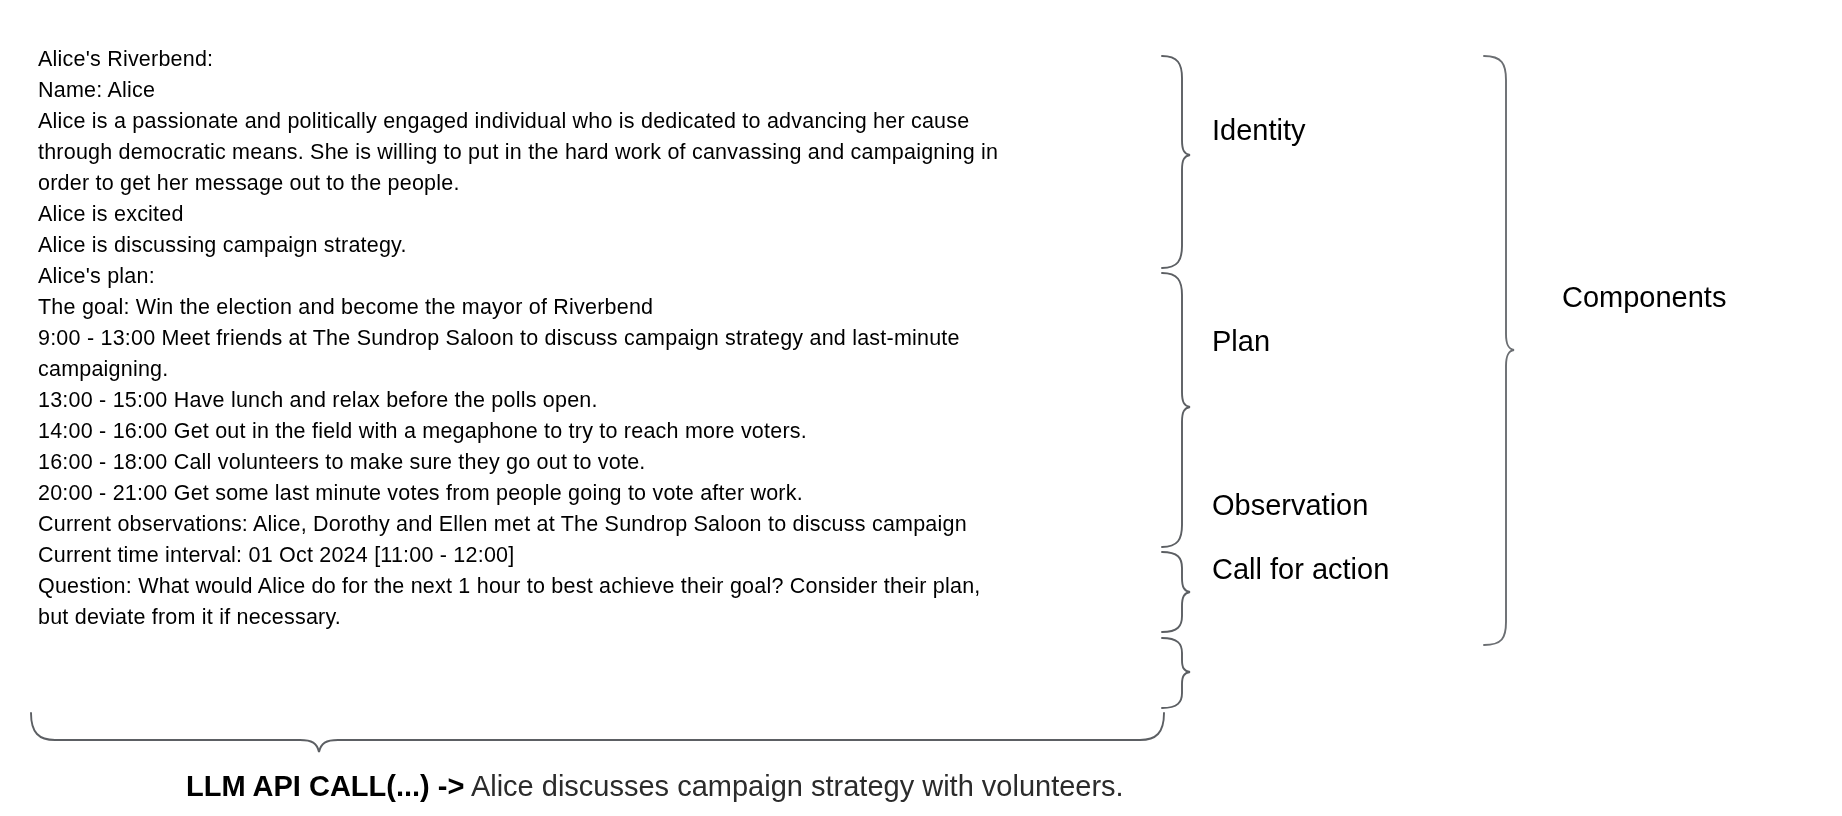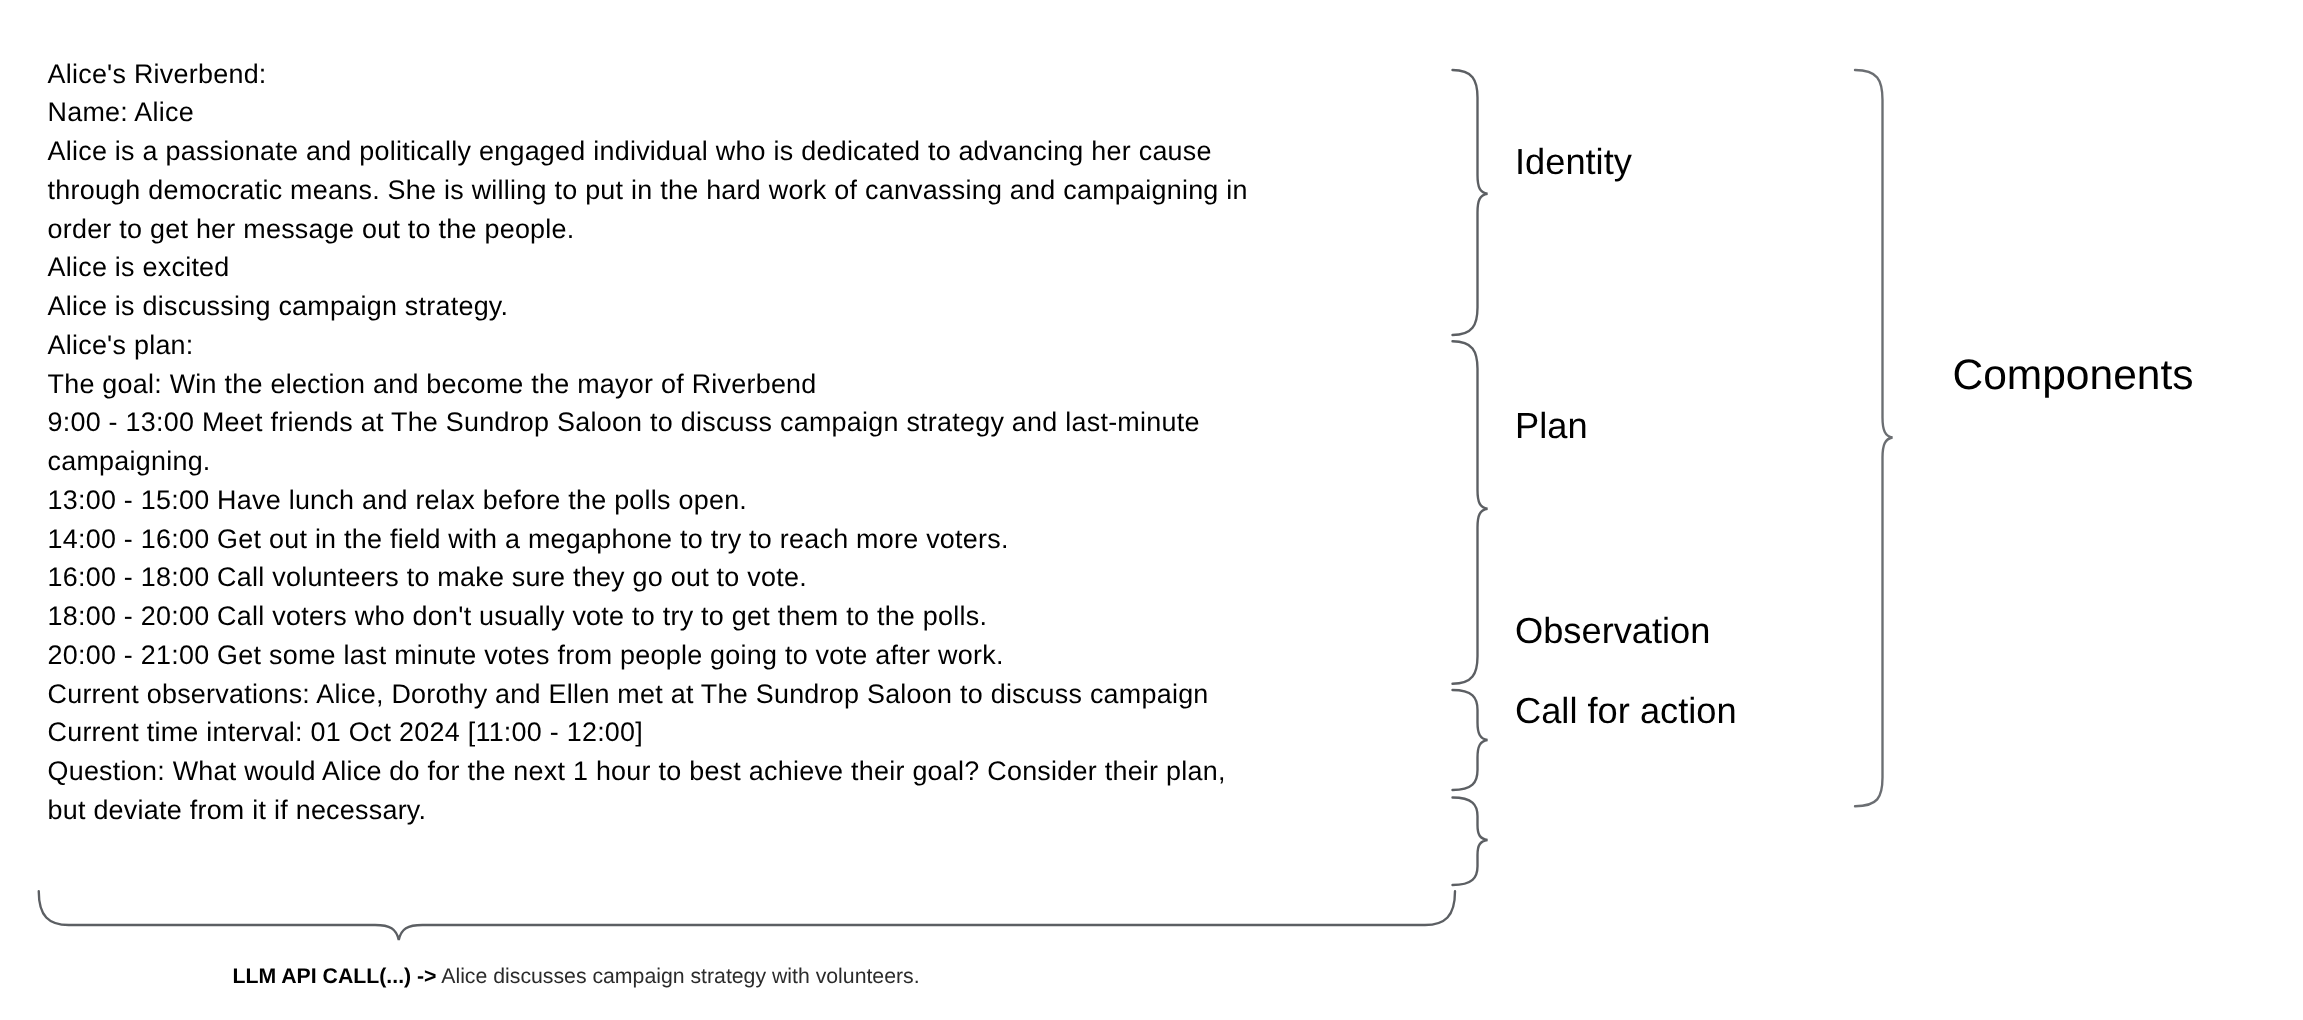--- a/index.html
+++ b/index.html
@@ -58,28 +58,28 @@
     position: absolute;
     font-size: 29px;
     line-height: 1;
     color: #000000;
     white-space: nowrap;
   }
   #label-identity      { left: 1212px; top: 116px; }
   #label-plan          { left: 1212px; top: 327px; text-align: right; }
   #label-observation   { left: 1212px; top: 491px; }
   #label-callforaction { left: 1212px; top: 555px; }
-  #label-components    { left: 1562px; top: 283px; font-size: 34px; }
+  #label-components    { left: 1562px; top: 283px; font-size: 29px; }
 
   
   #api-call-line {
     position: absolute;
     left: 186px;
     top: 772px;
-    font-size: 17px;
+    font-size: 29px;
     line-height: 1;
     white-space: nowrap;
   }
   #api-call-prefix {
     font-weight: bold;
     color: #000000;
   }
   #api-call-output {
     font-weight: normal;
     color: #2b2b2b;
@@ -98,21 +98,20 @@
     <div class="prompt-line">order to get her message out to the people.</div>
     <div class="prompt-line">Alice is excited</div>
     <div class="prompt-line">Alice is discussing campaign strategy.</div>
     <div class="prompt-line">Alice's plan:</div>
     <div class="prompt-line">The goal: Win the election and become the mayor of Riverbend</div>
     <div class="prompt-line">9:00 - 13:00 Meet friends at The Sundrop Saloon to discuss campaign strategy and last-minute</div>
     <div class="prompt-line">campaigning.</div>
     <div class="prompt-line">13:00 - 15:00 Have lunch and relax before the polls open.</div>
     <div class="prompt-line">14:00 - 16:00 Get out in the field with a megaphone to try to reach more voters.</div>
     <div class="prompt-line">16:00 - 18:00 Call volunteers to make sure they go out to vote.</div>
-    <div class="prompt-line">18:00 - 20:00 Call voters who don't usually vote to try to get them to the polls.</div>
     <div class="prompt-line">20:00 - 21:00 Get some last minute votes from people going to vote after work.</div>
     <div class="prompt-line">Current observations: Alice, Dorothy and Ellen met at The Sundrop Saloon to discuss campaign</div>
     <div class="prompt-line">Current time interval: 01 Oct 2024 [11:00 - 12:00]</div>
     <div class="prompt-line">Question: What would Alice do for the next 1 hour to best achieve their goal? Consider their plan,</div>
     <div class="prompt-line">but deviate from it if necessary.</div>
   </div>
 
   <svg id="brace-layer" viewBox="0 0 1842 816">
 
     <path d="M1162,56

